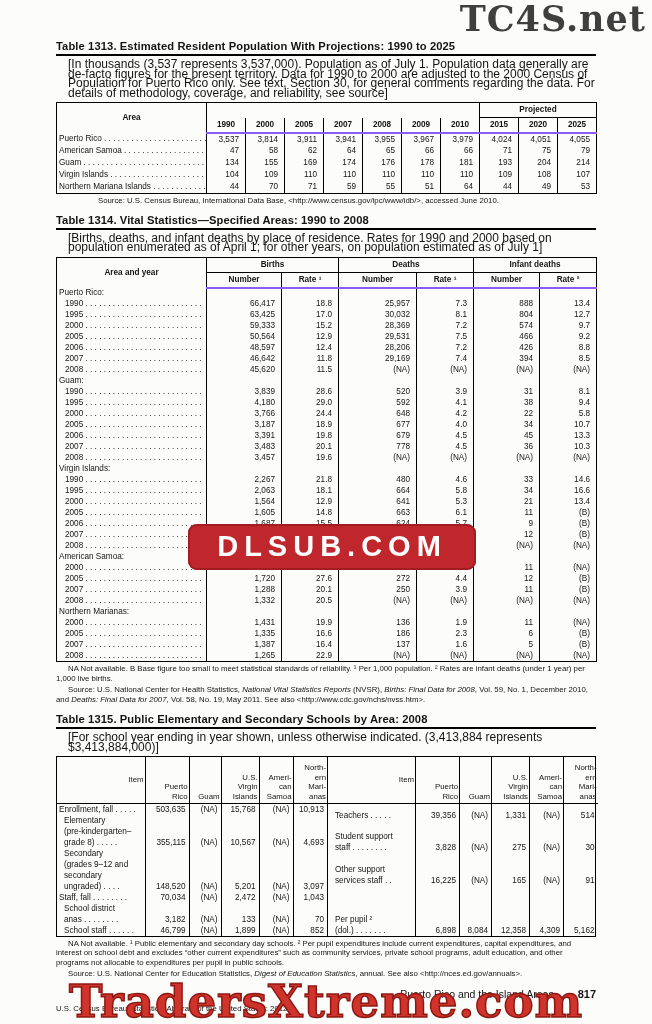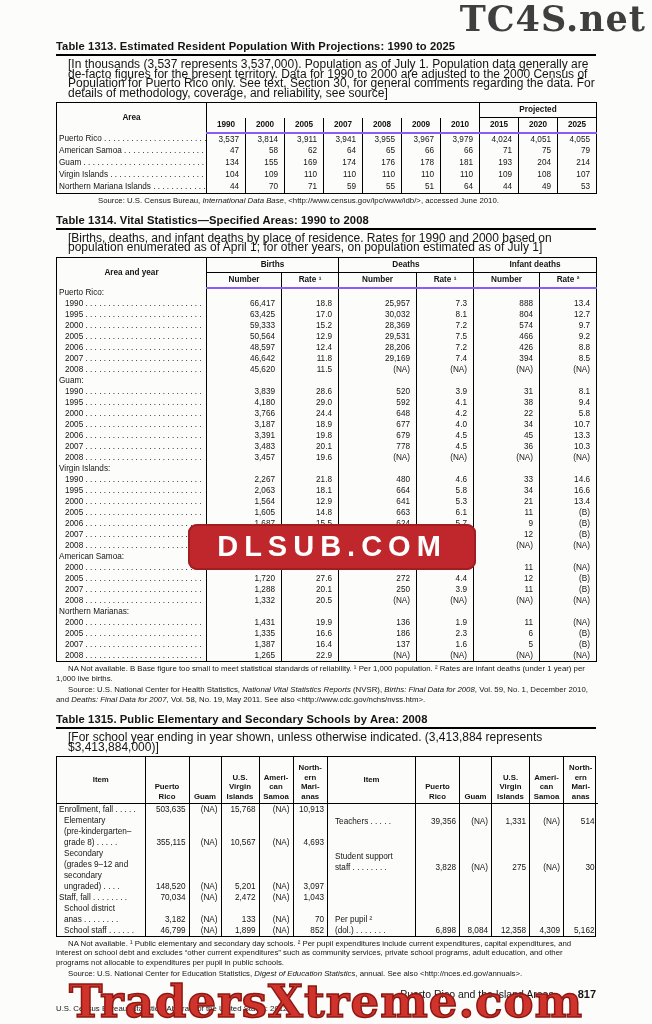--- a/index.html
+++ b/index.html
@@ -36,21 +36,21 @@
 
   .t14wrap{position:relative}
 
   .fnote,.source{font-size:7.8px;line-height:9.4px;margin:2px 0 0 0;text-indent:12px}
   .source.wide-indent{text-indent:42px}
 
   
   .panel-wrap{display:flex;border:1px solid #000;box-sizing:border-box}
   .t1315{width:50%}
   .t1315 thead th{
-    font-size:7.8px;line-height:9.5px;font-weight:700;text-align:center;
+    font-size:7.8px;line-height:9.5px;font-weight:400;text-align:right;
     vertical-align:bottom;border-bottom:1px solid #000;border-left:1px solid #000;
     padding:2px 1px;white-space:pre-line;height:42px;
   }
   .t1315 thead th.stub-h{vertical-align:middle}
   .t1315 tbody td{font-size:8.2px;line-height:11px;vertical-align:bottom;border-left:1px solid #000}
   .t1315 tbody td.stub{white-space:pre;overflow:hidden;padding-left:2px}
   .t1315 tbody td.stub.ind{padding-left:7px}
   .t1315 tbody td.num{padding-right:3px}
   .t1315.left th:first-child,.t1315.left td:first-child{border-left:none}
   .t1315 tr.spacer td{height:18px}
@@ -182,21 +182,21 @@
             <td class="num">59</td>
             <td class="num">55</td>
             <td class="num">51</td>
             <td class="num">64</td>
             <td class="num">44</td>
             <td class="num">49</td>
             <td class="num">53</td>
           </tr>
         </tbody>
     </table>
-    <p class="source wide-indent"><span>Source: U.S. Census Bureau, </span><span style="font-style: italic;">International Data Base</span><span>, &lt;http://www.census.gov/ipc/www/idb/&gt;, accessed June 2010.</span></p>
+    <p class="source wide-indent"><span>Source: U.S. Census Bureau, </span><span style="">International Data Base</span><span>, &lt;http://www.census.gov/ipc/www/idb/&gt;, accessed June 2010.</span></p>
   </section>
 
   <section class="sec">
     <h2 class="tbl-title">Table 1314. Vital Statistics—Specified Areas: 1990 to 2008</h2>
     <p class="note">[Births, deaths, and infant deaths by place of residence. Rates for 1990 and 2000 based on population enumerated as of April 1; for other years, on population estimated as of July 1]</p>
     <div class="t14wrap">
       <table class="data-table t1314">
         <colgroup>
           <col style="width:150px">
             <col style="width:75px">
@@ -663,20 +663,29 @@
             </tr>
             <tr>
               <td class="stub ind">Student support
 staff . . . . . . . .</td>
               <td class="num">3,828</td>
               <td class="num">(NA)</td>
               <td class="num">275</td>
               <td class="num">(NA)</td>
               <td class="num">30</td>
             </tr>
+            <tr>
+              <td class="stub ind">Other support
+services staff . .</td>
+              <td class="num">16,225</td>
+              <td class="num">(NA)</td>
+              <td class="num">165</td>
+              <td class="num">(NA)</td>
+              <td class="num">91</td>
+            </tr>
             <tr class="spacer">
               <td class="stub"></td>
               <td class="num"></td>
               <td class="num"></td>
               <td class="num"></td>
               <td class="num"></td>
               <td class="num"></td>
             </tr>
             <tr>
               <td class="stub ind">Per pupil ²

